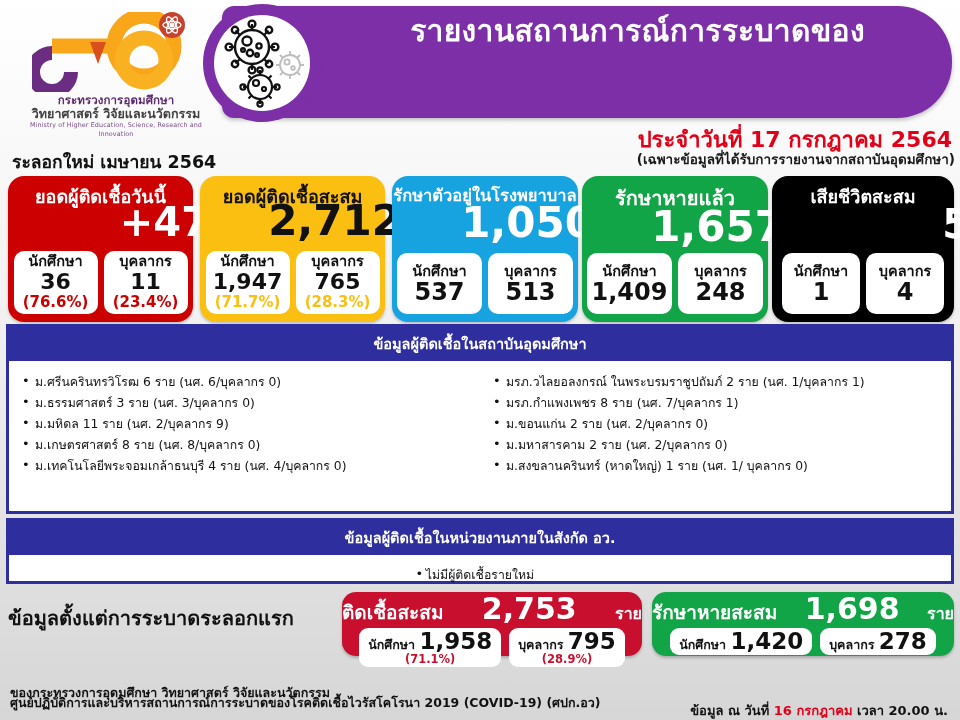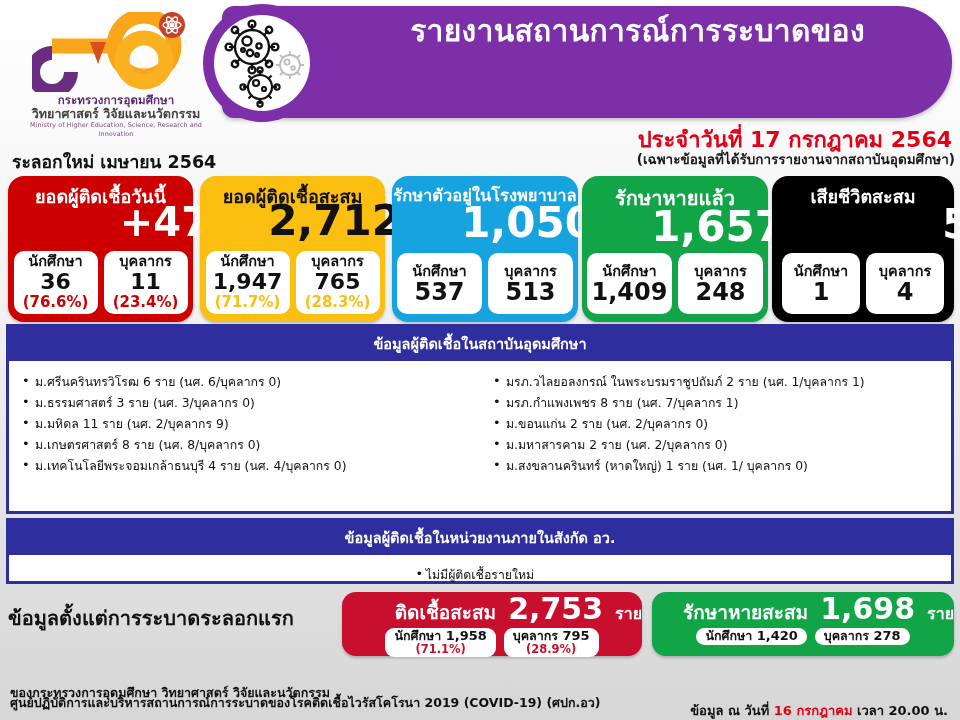--- a/index.html
+++ b/index.html
@@ -105,28 +105,28 @@
     margin-left:-13px;font-size:13px;vertical-align:1px;}
   #panel-agency{position:absolute;left:6px;top:518px;width:948px;height:66px;
     background:#fff;border:3px solid #2e2e9e;box-sizing:border-box;}
   #agency-body{text-align:center;padding-top:9px;}
   #agency-body .bullet-row{display:inline-block;font-size:12.3px;}
 
   
   #bottom-row{position:absolute;left:0;top:592px;width:960px;height:68px;}
   #cum-label{position:absolute;left:8px;top:10px;font-size:20px;font-weight:bold;color:#111;}
   .cum-card{position:absolute;top:0;height:64px;border-radius:14px;box-shadow:0 2px 3px rgba(0,0,0,.22);}
-  .cum-head{display:flex;align-items:baseline;justify-content:flex-end;gap:12px;padding-top:2px;}
+  .cum-head{display:flex;align-items:baseline;justify-content:space-between;gap:12px;padding-top:2px;}
   .cum-head .lbl{font-size:19px;font-weight:bold;color:#fff;}
   .cum-head .num{font-size:30px;font-weight:bold;color:#fff;line-height:30px;}
   .cum-head .unit{font-size:16px;font-weight:bold;color:#fff;}
   .cum-subs{display:flex;justify-content:center;gap:8px;margin-top:1px;}
   .cum-box{background:#fff;border-radius:9px;padding:1px 9px 2px 9px;text-align:center;line-height:1.05;}
   .cum-box .r1{font-size:12.5px;font-weight:bold;color:#111;}
-  .cum-box .r1 b{font-size:13px;}
+  .cum-box .r1 b{font-size:23px;}
   .cum-box .r2{font-size:11.5px;font-weight:bold;}
 
   #cum-infected{left:342px;width:300px;background:#c8102e;}
   #cum-infected .cum-box .r2{color:#c8102e;}
   #cum-recovered{left:652px;width:302px;background:#12a548;}
 
   
   #footer{position:absolute;left:0;top:662px;width:960px;height:58px;}
   .f-line{position:absolute;left:10px;font-size:12.5px;font-weight:bold;color:#111;}
   #f1{top:3px;margin-top:28px;}

